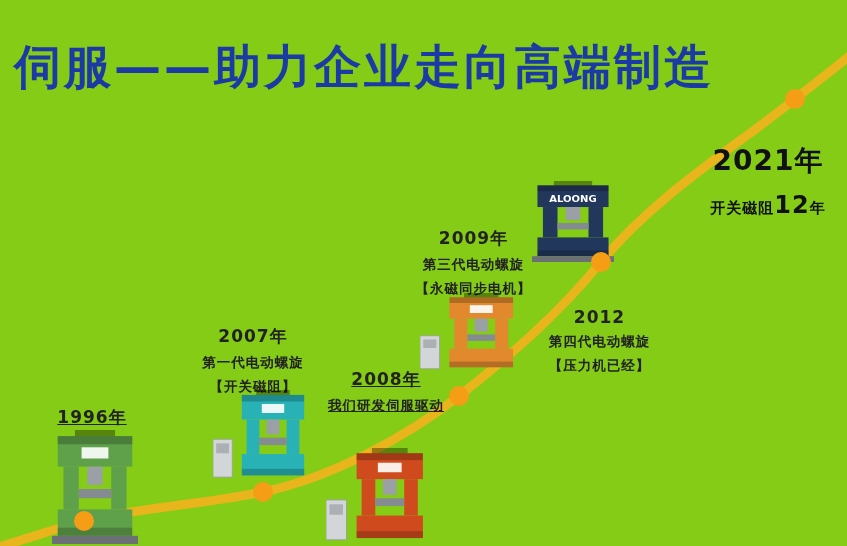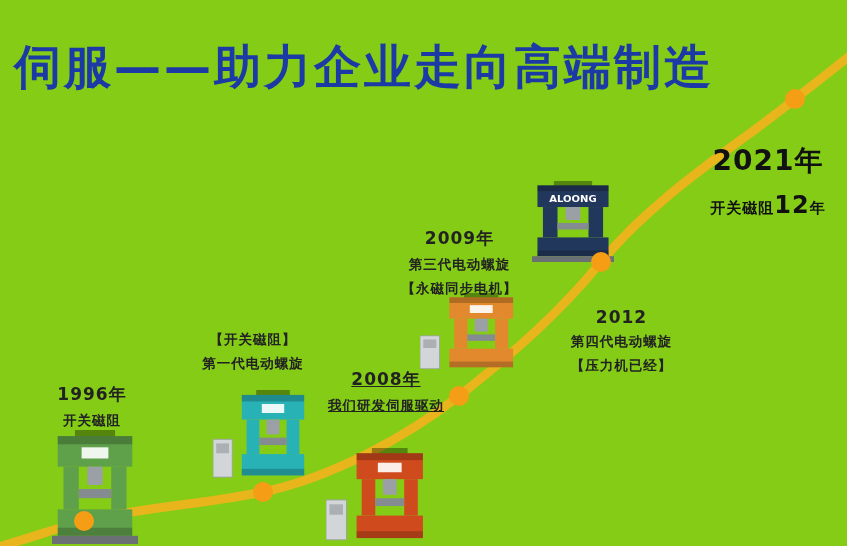--- a/index.html
+++ b/index.html
@@ -35,43 +35,44 @@
     <path d="M -8 549 C 40 535, 60 527, 84 521
              C 145 507, 205 504, 263 492
              C 330 478, 405 438, 459 396
              C 515 352, 560 312, 601 262
              C 655 196, 735 147, 795 99
              C 818 81, 835 68, 852 54" fill="none" stroke-width="9" stroke-linecap="round" stroke="#e9b51c"></path>
   </svg>
 
   <h1 class="title" style="color: rgb(27, 58, 166);">伺服——助力企业走向高端制造</h1>
 
-  <div class="group" style="left:32px; top:383px; width:120px;">
+  <div class="group" style="left:32px; top:406px; width:120px;text-decoration:underline;">
     <div class="year">1996年</div>
     <div class="desc">开关磁阻</div>
   </div>
   <div class="machine" style="left: 52px; top: 430px; width: 86px; height: 114px; --mc: #5fa04b;">
     <svg viewBox="0 0 90 112" preserveAspectRatio="none">
       <rect x="24" y="0" width="42" height="8" fill="rgba(0,0,0,.35)"></rect>
       <rect x="6" y="6" width="78" height="30" fill="var(--mc)"></rect>
       <rect x="6" y="6" width="78" height="8" fill="rgba(0,0,0,.22)"></rect>
       <rect x="31" y="17" width="28" height="11" fill="rgba(255,255,255,.9)"></rect>
       <rect x="12" y="36" width="16" height="42" fill="var(--mc)"></rect>
       <rect x="62" y="36" width="16" height="42" fill="var(--mc)"></rect>
       <rect x="37" y="36" width="16" height="18" fill="#9aa0a6"></rect>
       <rect x="28" y="58" width="34" height="9" fill="#848b91"></rect>
       <rect x="6" y="78" width="78" height="26" fill="var(--mc)"></rect>
       <rect x="6" y="96" width="78" height="8" fill="rgba(0,0,0,.2)"></rect>
       <rect x="0" y="104" width="90" height="8" fill="#6b7075"></rect>
     </svg>
   </div>
 
   <div class="group" style="left:183px; top:325px; width:140px;">
+    <div class="year">2007年</div>
+    <div class="desc">第一代电动螺旋</div>
     <div class="desc">【开关磁阻】</div>
-    <div class="desc">第一代电动螺旋</div>
   </div>
   <div class="machine" style="left: 213px; top: 390px; width: 96px; height: 92px; --mc: #28b2b6;">
     <svg viewBox="0 0 120 112" preserveAspectRatio="none">
       <rect x="0" y="60" width="24" height="46" fill="#d3d6d8" stroke="#9aa0a3" stroke-width="1"></rect>
       <rect x="4" y="65" width="16" height="12" fill="#aab0b4"></rect>
       <rect x="54" y="0" width="42" height="8" fill="rgba(0,0,0,.35)"></rect>
       <rect x="36" y="6" width="78" height="30" fill="var(--mc)"></rect>
       <rect x="36" y="6" width="78" height="8" fill="rgba(0,0,0,.22)"></rect>
       <rect x="61" y="17" width="28" height="11" fill="rgba(255,255,255,.9)"></rect>
       <rect x="42" y="36" width="16" height="42" fill="var(--mc)"></rect>
@@ -97,21 +98,21 @@
       <rect x="61" y="17" width="28" height="11" fill="rgba(255,255,255,.9)"></rect>
       <rect x="42" y="36" width="16" height="42" fill="var(--mc)"></rect>
       <rect x="92" y="36" width="16" height="42" fill="var(--mc)"></rect>
       <rect x="67" y="36" width="16" height="18" fill="#9aa0a6"></rect>
       <rect x="58" y="58" width="34" height="9" fill="#848b91"></rect>
       <rect x="36" y="78" width="78" height="26" fill="var(--mc)"></rect>
       <rect x="36" y="96" width="78" height="8" fill="rgba(0,0,0,.2)"></rect>
     </svg>
   </div>
 
-  <div class="group" style="left:387px; top:227px; width:145px;">
+  <div class="group" style="left:401px; top:227px; width:145px;">
     <div class="year">2009年</div>
     <div class="desc">第三代电动螺旋</div>
     <div class="desc">【永磁同步电机】</div>
   </div>
   <div class="machine" style="left: 420px; top: 293px; width: 98px; height: 80px; --mc: #e2892e;">
     <svg viewBox="0 0 120 112" preserveAspectRatio="none">
       <rect x="0" y="60" width="24" height="46" fill="#d3d6d8" stroke="#9aa0a3" stroke-width="1"></rect>
       <rect x="4" y="65" width="16" height="12" fill="#aab0b4"></rect>
       <rect x="54" y="0" width="42" height="8" fill="rgba(0,0,0,.35)"></rect>
       <rect x="36" y="6" width="78" height="30" fill="var(--mc)"></rect>
@@ -134,21 +135,21 @@
       <text x="45" y="29" text-anchor="middle" font-size="11" font-weight="bold" fill="#ffffff">ALOONG</text>
       <rect x="12" y="36" width="16" height="42" fill="var(--mc)"></rect>
       <rect x="62" y="36" width="16" height="42" fill="var(--mc)"></rect>
       <rect x="37" y="36" width="16" height="18" fill="#9aa0a6"></rect>
       <rect x="28" y="58" width="34" height="9" fill="#848b91"></rect>
       <rect x="6" y="78" width="78" height="26" fill="var(--mc)"></rect>
       <rect x="6" y="96" width="78" height="8" fill="rgba(0,0,0,.2)"></rect>
       <rect x="0" y="104" width="90" height="8" fill="#6b7075"></rect>
     </svg>
   </div>
-  <div class="group" style="left:549px; top:307px; width:145px;">
+  <div class="group" style="left:527px; top:307px; width:145px;">
     <div class="year">2012</div>
     <div class="desc">第四代电动螺旋</div>
     <div class="desc">【压力机已经】</div>
   </div>
 
   <div class="finale" style="left:693px; top:142px; width:150px;">
     <div class="year">2021年</div>
     <div class="line"><span>开关磁阻</span><span class="big-num">12</span><span>年</span></div>
   </div>
 

